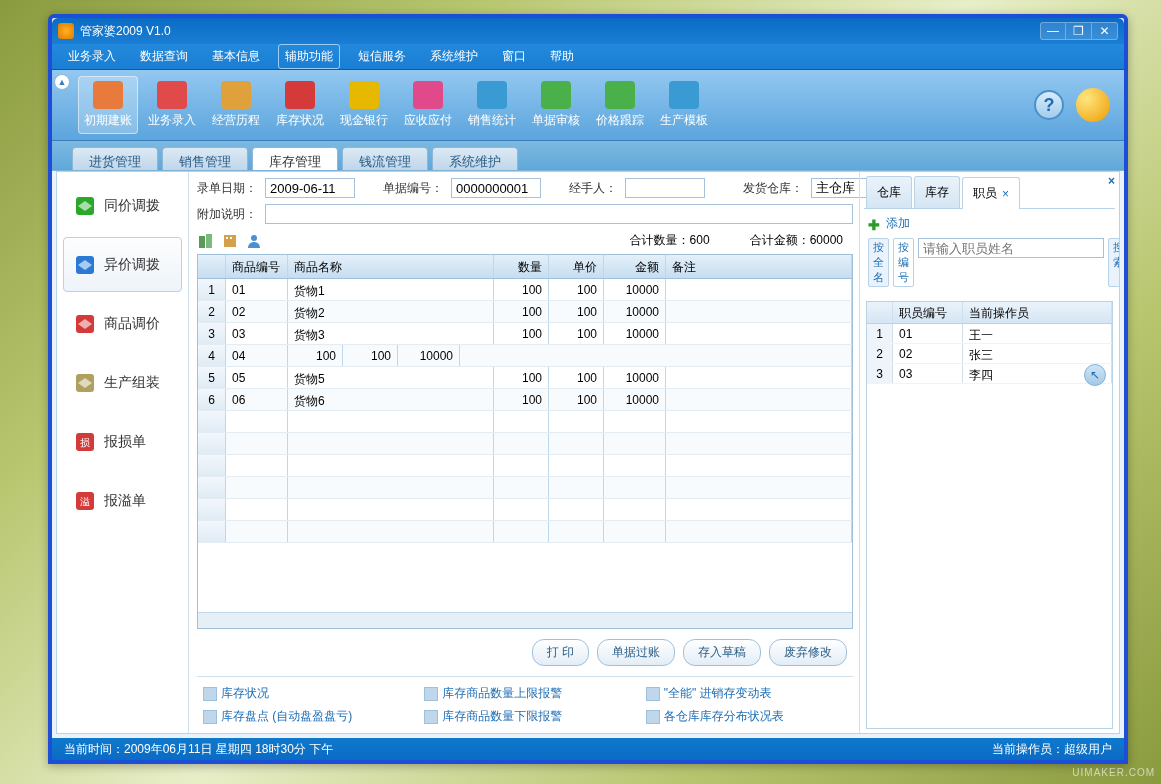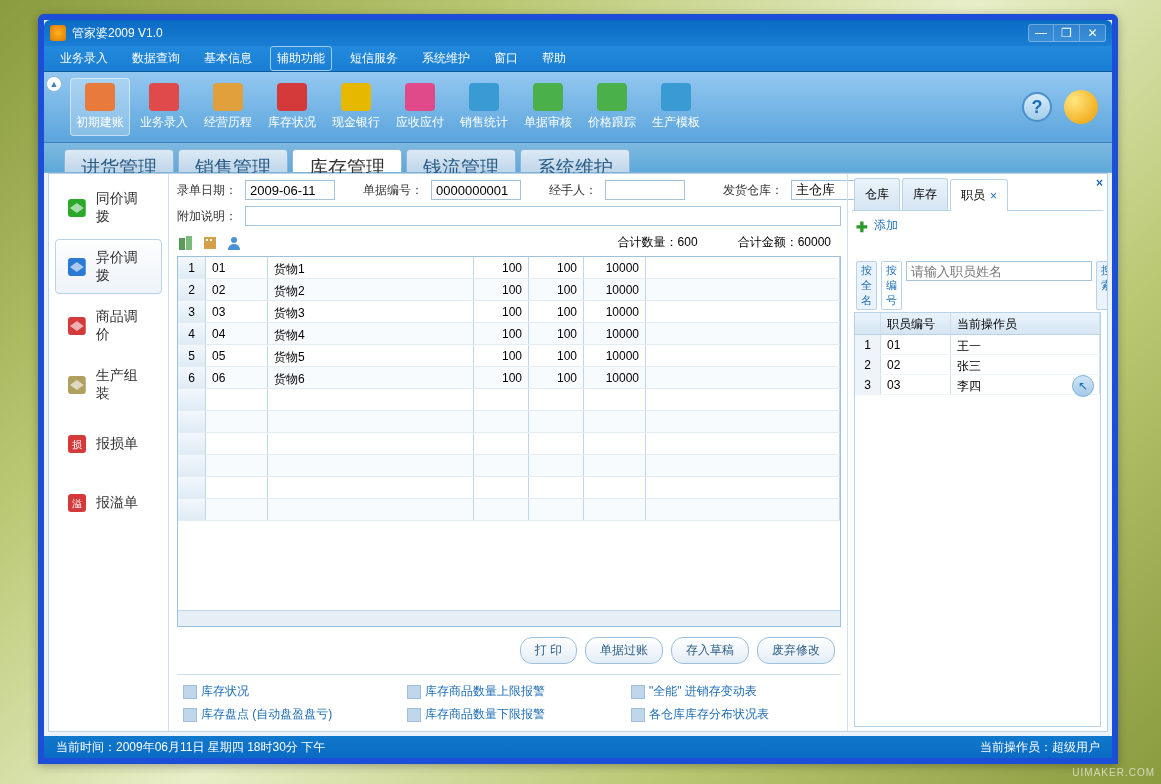--- a/index.html
+++ b/index.html
@@ -4,24 +4,24 @@
 <style>
 * { box-sizing: border-box; margin: 0; padding: 0; }
 body {
   font-family: "Microsoft YaHei", Arial, sans-serif;
   font-size: 12px;
   background: linear-gradient(135deg, #8a9a3e 0%, #b8c66f 25%, #e8eec8 50%, #b8c66f 75%, #8a9a3e 100%);
   width: 1161px; height: 784px;
   overflow: hidden; position: relative;
 }
 .window {
-  position: absolute; left: 38px; top: 14px;
+  position: absolute; left: 48px; top: 14px;
   width: 1080px; height: 750px;
   background: #eaf3fb;
-  border: 6px solid #1d4ed8;
+  border: 4px solid #1d4ed8;
   border-radius: 6px 6px 0 0;
   box-shadow: 0 2px 10px rgba(0,0,0,0.3);
   display: flex; flex-direction: column;
 }
 .titlebar {
   height: 26px;
   background: linear-gradient(#0a6bc4, #1a7fd4);
   border-radius: 6px 6px 0 0;
   display: flex; align-items: center;
   color: #fff; padding: 0 6px;
@@ -44,25 +44,25 @@
 .collapse-arrow .circ { width:16px;height:16px;border-radius:50%;background:#fff;border:1px solid #8bb8db;display:flex;align-items:center;justify-content:center;color:#3a7fb9;font-size:9px;}
 .toolbar { flex:1; display:flex; align-items:center; padding:6px 6px; gap:4px; }
 .tbtn { width:60px; height:58px; display:flex; flex-direction:column; align-items:center; justify-content:center; gap:3px; border-radius:4px; cursor:pointer; color:#fff; font-size:12px; }
 .tbtn.active { background:rgba(255,255,255,0.25); border:1px solid rgba(255,255,255,0.5); }
 .tbtn .ticon { width:30px; height:28px; background:#fff; border-radius:4px; display:flex;align-items:center;justify-content:center;font-size:16px;}
 .toolbar .spacer { flex:1; }
 .toolbar .help-ic { width:30px;height:30px;border-radius:50%;background:linear-gradient(#d8ecfb,#a2cceb);border:2px solid #4a90cc;color:#1d6db5;display:flex;align-items:center;justify-content:center;font-size:18px;font-weight:bold;margin-right:8px;}
 .toolbar .orb { width:34px;height:34px;border-radius:50%;background:radial-gradient(circle at 30% 30%,#ffe680,#ed9c00);margin-right:8px;}
 
 .tabstrip { height:30px; background:linear-gradient(#7db9e0,#5ea8da); padding:6px 8px 0 20px; display:flex; gap:4px; border-bottom:1px solid #7eb3d9;}
-.tabstrip .tab { padding:5px 16px 3px; background:linear-gradient(#dbe9f5,#c0d6ea); border:1px solid #8eb6d5; border-bottom:none; border-radius:4px 4px 0 0; color:#2a5d86; cursor:pointer; font-size:19px;}
+.tabstrip .tab { padding:5px 16px 3px; background:linear-gradient(#dbe9f5,#c0d6ea); border:1px solid #8eb6d5; border-bottom:none; border-radius:4px 4px 0 0; color:#2a5d86; cursor:pointer; font-size:13px;}
 .tabstrip .tab.active { background:#fff; color:#333;}
 
 .content { flex:1; background:#fff; margin:0 4px 4px 4px; display:flex; overflow:hidden; border:1px solid #b8d2e7;}
-.leftnav { width:120px; background:#fff; border-right:1px solid #d0dfec; display:flex; flex-direction:column; padding:6px;font-family:Liberation Serif, serif;}
+.leftnav { width:132px; background:#fff; border-right:1px solid #d0dfec; display:flex; flex-direction:column; padding:6px;font-family:Liberation Serif, serif;}
 .leftnav .navitem { height:55px; display:flex; align-items:center; gap:8px; padding:0 10px; border:1px solid transparent; border-radius:4px; margin-bottom:4px; cursor:pointer; font-size:14px; color:#333;}
 .leftnav .navitem.active { background:linear-gradient(#fdfdfd,#eef4fa); border:1px solid #b8d2e7;}
 .leftnav .nicon { width:22px;height:22px;}
 
 .main { flex:1; display:flex; flex-direction:column; padding:6px 6px 6px 8px; min-width:0;}
 .form-row { display:flex; align-items:center; gap:8px; margin-bottom:6px; color:#333;}
 .form-row label { white-space:nowrap;}
 .finput { height:20px; border:1px solid #a6c2da; padding:0 4px; font-size:13px;}
 .mini-icons { display:flex; gap:6px; margin-top:2px; margin-bottom:4px;}
 .mini-icons .mi { width:18px;height:18px; cursor:pointer;}
@@ -86,21 +86,21 @@
 .link-ic { width:14px;height:14px;background:#c0d6ea;border:1px solid #9ec0db;}
 
 .rightpane { width:260px; border-left:1px solid #d0dfec; display:flex; flex-direction:column; position:relative; padding:4px;}
 .rightpane .closer { position:absolute; right:4px; top:2px; color:#1d6db5; cursor:pointer; font-weight:bold;}
 .rtabs { display:flex; gap:2px; border-bottom:1px solid #b8d2e7; padding:0 2px;}
 .rtabs .rtab { padding:7px 10px; background:linear-gradient(#eaf3fb,#d5e5f3); border:1px solid #b8d2e7; border-bottom:none; border-radius:3px 3px 0 0; cursor:pointer; display:flex;align-items:center;gap:2px;}
 .rtabs .rtab.active { background:#fff; position:relative; top:1px;}
 .rtab .xclose{color:#1d6db5;margin-left:3px;}
 .addrow { padding:6px 4px; display:flex; align-items:center; gap:4px;}
 .add-ic { width:14px;height:14px; color:#2a9a2a; font-weight:bold; font-size:14px;}
-.searchrow { display:flex; gap:4px; padding:0 4px 2px;margin-top:21px;}
+.searchrow { display:flex; gap:4px; padding:0 4px 14px;}
 .linkbtn { color:#1d6db5; border:1px solid #b8d2e7; padding:1px 4px; border-radius:2px; cursor:pointer; background:#eaf3fb;font-size:11px;}
 .rgrid { flex:1; border:1px solid #b8d2e7; margin:0 2px; display:flex; flex-direction:column; min-height:0;}
 .rgrid-head { display:flex; background:linear-gradient(#eaf3fb,#d5e5f3); height:22px; border-bottom:1px solid #b8d2e7;}
 .rgrid-head .gh, .rgrid-row .gc { border-right:1px solid #d0dfec; padding:3px 6px;}
 .rgrid-body { flex:1; overflow:auto; position:relative;}
 .rgrid-row { display:flex; height:20px; border-bottom:1px solid #eef4fa;}
 .rgrid-row .rownum { background:#eef4fa;}
 .rc-rn{width:26px;text-align:center;} .rc-code{width:70px;} .rc-name{flex:1;}
 .float-btn { position:absolute; right:6px; top:40px; width:22px;height:22px;border-radius:50%;background:linear-gradient(#d0e5f6,#a3c9e6);border:1px solid #7eb3d9;display:flex;align-items:center;justify-content:center;color:#1d6db5;}
 
@@ -271,20 +271,29 @@
               <path d="M3 16c0-4 3-6 6-6s6 2 6 6z" fill="#4a90d4"></path>
             </svg>
         </div>
         <div class="totals" style="flex:1">
           <span><span>合计数量：</span><span>600</span></span>
           <span><span>合计金额：</span><span>60000</span></span>
         </div>
       </div>
 
       <div class="grid-wrap">
+        <div class="grid-head" id="ghead">
+            <div class="gh col-rn"></div>
+            <div class="gh col-code">商品编号</div>
+            <div class="gh col-name">商品名称</div>
+            <div class="gh col-qty">数量</div>
+            <div class="gh col-price">单价</div>
+            <div class="gh col-amt">金额</div>
+            <div class="gh col-note">备注</div>
+          </div>
         <div class="grid-body" id="gbody">
             <div class="grid-row">
               <div class="gc rownum col-rn">1</div>
               <div class="gc col-code">01</div>
               <div class="gc col-name">货物1</div>
               <div class="gc col-qty">100</div>
               <div class="gc col-price">100</div>
               <div class="gc col-amt">10000</div>
               <div class="gc col-note"></div>
             </div>
@@ -302,21 +311,20 @@
               <div class="gc col-code">03</div>
               <div class="gc col-name">货物3</div>
               <div class="gc col-qty">100</div>
               <div class="gc col-price">100</div>
               <div class="gc col-amt">10000</div>
               <div class="gc col-note"></div>
             </div>
             <div class="grid-row">
               <div class="gc rownum col-rn">4</div>
               <div class="gc col-code">04</div>
-              <div class="gc col-name">货物4</div>
               <div class="gc col-qty">100</div>
               <div class="gc col-price">100</div>
               <div class="gc col-amt">10000</div>
               <div class="gc col-note"></div>
             </div>
             <div class="grid-row">
               <div class="gc rownum col-rn">5</div>
               <div class="gc col-code">05</div>
               <div class="gc col-name">货物5</div>
               <div class="gc col-qty">100</div>

